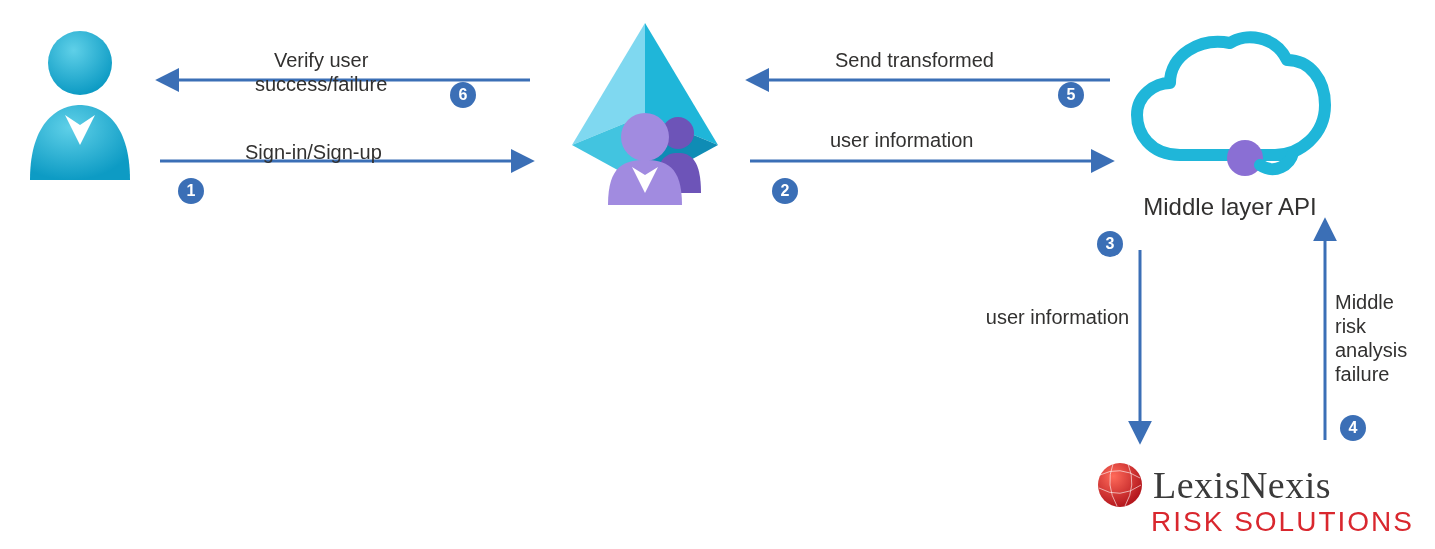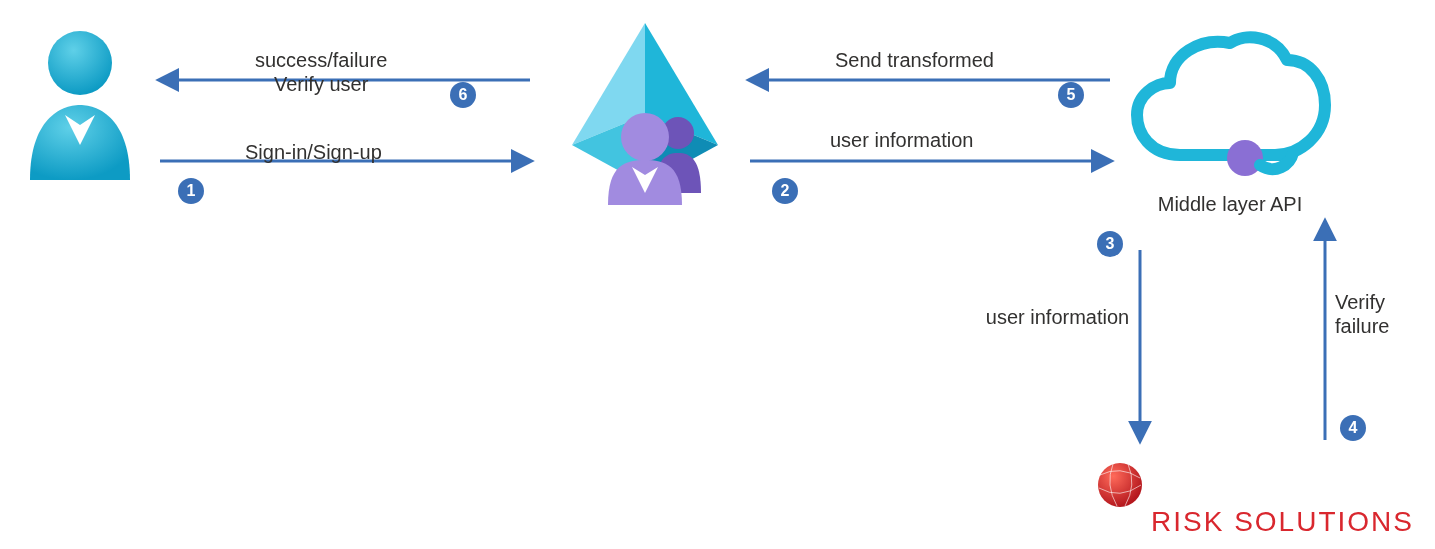--- a/index.html
+++ b/index.html
@@ -11,21 +11,21 @@
     font-family: "Segoe UI", Arial, sans-serif;
     color: #323130;
     position: relative;
     overflow: hidden;
   }
   .node {
     position: absolute;
     text-align: center;
   }
   .node .label {
-    font-size: 20px;
+    font-size: 24px;
     color: #323130;
     margin-top: 4px;
     white-space: nowrap;
   }
   .arrow-label {
     position: absolute;
     font-size: 20px;
     color: #323130;
     text-align: center;
     line-height: 1.2;
@@ -124,39 +124,40 @@
         <stop offset="0%" stop-color="#ff6a5a"></stop>
         <stop offset="100%" stop-color="#b5181e"></stop>
       </radialGradient>
     </defs>
     <circle cx="25" cy="25" r="22" fill="url(#redg)"></circle>
     <path d="M5,15 Q25,5 45,18" stroke="#ffffff" stroke-width="1" fill="none" opacity="0.6"></path>
     <path d="M4,28 Q25,40 46,25" stroke="#ffffff" stroke-width="1" fill="none" opacity="0.6"></path>
     <path d="M18,4 Q10,25 22,46" stroke="#ffffff" stroke-width="1" fill="none" opacity="0.6"></path>
     <path d="M33,4 Q42,25 30,46" stroke="#ffffff" stroke-width="1" fill="none" opacity="0.6"></path>
   </svg>
+  <span class="line1" style="vertical-align:middle; margin-left:4px;">LexisNexis</span>
   <div class="line2" style="margin-left:56px; margin-top:-4px;">RISK SOLUTIONS</div>
 </div>
 
 <svg class="arrow" style="left:160px; top:156px;" width="380" height="10">
   <line x1="0" y1="5" x2="370" y2="5" stroke="#3b6fb6" stroke-width="3" marker-end="url(#ah)"></line>
 </svg>
 <div class="arrow-label" style="left:245px; top:140px;">
   <span>Sign-in/Sign-up</span>
 </div>
 <div class="step-badge" style="left:178px; top:178px;">
   <span>1</span>
 </div>
 
 <svg class="arrow" style="left:160px; top:75px;" width="380" height="10">
   <line x1="370" y1="5" x2="0" y2="5" stroke="#3b6fb6" stroke-width="3" marker-end="url(#ah)"></line>
 </svg>
 <div class="arrow-label" style="left:255px; top:48px; text-align:center;">
+  <div>Verify user</div>
   <div>success/failure</div>
-  <div>Verify user</div>
 </div>
 <div class="step-badge" style="left:450px; top:82px;">
   <span>6</span>
 </div>
 
 <svg class="arrow" style="left:750px; top:156px;" width="370" height="10">
   <line x1="0" y1="5" x2="360" y2="5" stroke="#3b6fb6" stroke-width="3" marker-end="url(#ah)"></line>
 </svg>
 <div class="arrow-label" style="left:830px; top:128px; text-align:center;">
   <div>user information</div>
@@ -182,18 +183,19 @@
   <div>user information</div>
 </div>
 <div class="step-badge" style="left:1097px; top:231px;">
   <span>3</span>
 </div>
 
 <svg class="arrow" style="left:1320px; top:222px;" width="10" height="228">
   <line x1="5" y1="218" x2="5" y2="0" stroke="#3b6fb6" stroke-width="3" marker-end="url(#ah)"></line>
 </svg>
 <div class="arrow-label" style="left:1335px; top:290px; text-align:left; width:100px;">
-  <div>Verify</div>
+  <div>Middle</div>
+  <div>risk analysis</div>
   <div>failure</div>
 </div>
 <div class="step-badge" style="left:1340px; top:415px;">
   <span>4</span>
 </div>
 
 </body></html>

